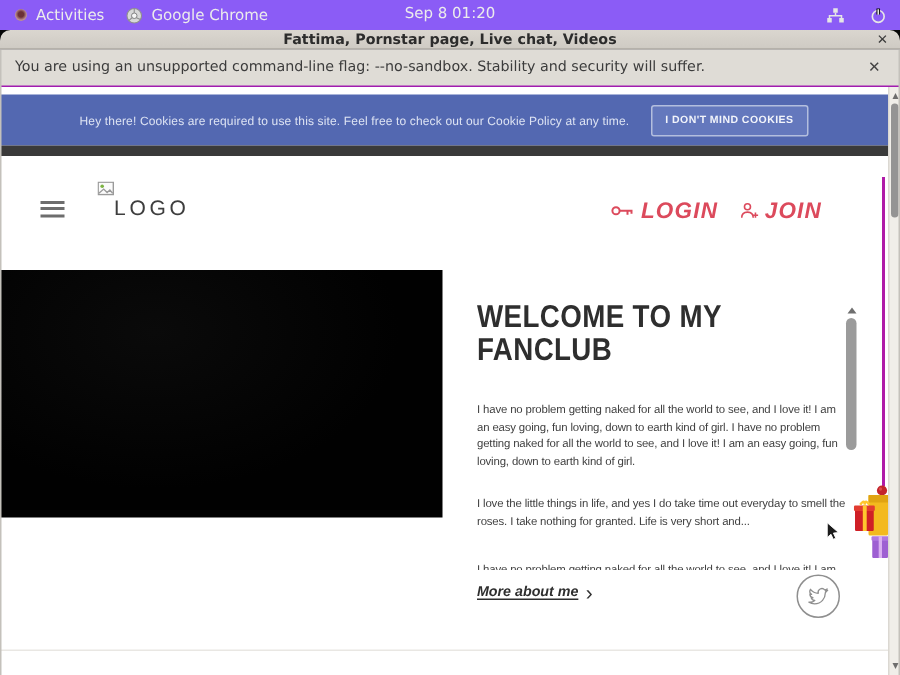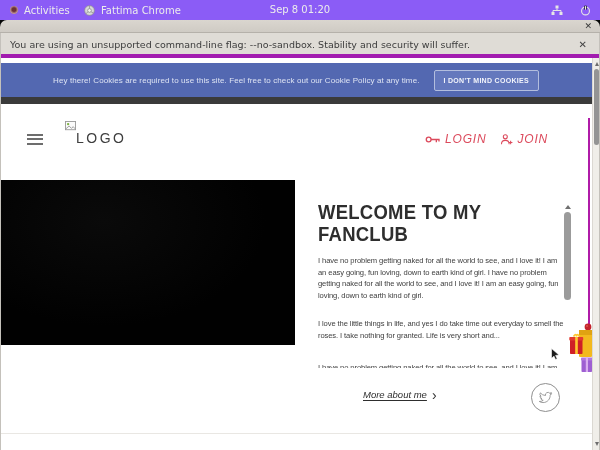--- a/index.html
+++ b/index.html
@@ -19,21 +19,21 @@
   
   .titlebar-wrap { position:absolute; left:0; top:20px; width:600px; height:13px; background:#060606; }
   .titlebar { width:100%; height:100%; background:linear-gradient(#dad6cf,#cfcbc4); border-radius:7px 7px 0 0;
     position:relative; border-bottom:1px solid #b5b1aa; }
   .tb-title { position:absolute; left:0; top:1px; width:100%; text-align:center;
     font-family:"DejaVu Sans", sans-serif; font-size:9.5px; font-weight:bold; color:#2c2c2c; }
   .tb-close { position:absolute; right:8px; top:1px; font-size:9px; color:#3a3a3a; cursor:pointer; line-height:11px; }
 
   
   .warnbar { position:absolute; left:0; top:33px; width:600px; height:25px; background:#dfdcd6;
-    border-bottom:4px solid #a21caf; }
+    border-bottom:1px solid #a21caf; }
   .wb-text { position:absolute; left:10px; top:6px; font-family:"DejaVu Sans", sans-serif; font-size:9.5px; color:#3c3c3c; }
   .wb-close { position:absolute; right:13px; top:6px; font-size:10px; color:#444; cursor:pointer; }
 
   
   .page { position:absolute; left:0; top:58px; width:592px; height:392px; background:#fff; overflow:hidden; }
 
   .cookie { position:absolute; left:0; top:5px; width:592px; height:34px; background:#5368b1;
     display:flex; align-items:center; justify-content:center; gap:14px; }
   .ck-text { font-size:8px; color:#dde3f3; letter-spacing:.1px; }
   .ck-btn { background:#6478bd; border:1px solid #b3bede; border-radius:2px; color:#f2f4fb;
@@ -44,44 +44,44 @@
 
   
   .site-header { position:absolute; left:0; top:46px; width:592px; height:76px; background:#fff; }
   .hamburger { position:absolute; left:27px; top:30px; width:16px; height:11px; cursor:pointer; }
   .hamburger span { display:block; height:1.6px; background:#6d6d6d; margin-bottom:2.9px; }
   .logo-box { position:absolute; left:65px; top:17px; width:60px; height:32px; cursor:pointer; }
   .logo-img { position:absolute; left:0; top:0; }
   .logo-text { position:absolute; left:11px; top:9px; font-size:14px; letter-spacing:2.5px; color:#3e3e3e; font-weight:500; }
   .hdr-links { position:absolute; right:44px; top:28px; display:flex; align-items:center; gap:14px; }
   .hdr-link { display:flex; align-items:center; gap:4px; cursor:pointer; }
-  .hdr-link .lbl { font-size:12px; font-weight:normal; font-style:italic; letter-spacing:.8px; color:#dc4a5c; }
+  .hdr-link .lbl { font-size:15px; font-weight:bold; font-style:italic; letter-spacing:.8px; color:#dc4a5c; }
 
   
   .video-area { position:absolute; left:0; top:122px; width:295px; height:165px;
     background:radial-gradient(ellipse at 35% 25%, #0a0a0a 0%, #010101 60%); cursor:pointer; }
 
   .welcome-heading { position:absolute; left:318px; top:143px; width:262px;
     font-size:21px; line-height:21.5px; font-weight:bold; color:#2e2e2e; letter-spacing:.3px;
     transform:scaleX(.88); transform-origin:0 0; }
 
   .inner-scroll-up { position:absolute; left:565px; top:147px; width:0; height:0;
     border-left:3.5px solid transparent; border-right:3.5px solid transparent; border-bottom:4px solid #6f6f6f; }
   .inner-scroll-thumb { position:absolute; left:564px; top:154px; width:7px; height:88px;
     background:#9b9b9b; border-radius:4px; cursor:pointer; }
 
   .para { position:absolute; left:318px; width:247px; font-size:7.6px; line-height:11.6px;
-    color:#404040; letter-spacing:-.1px; }
+    color:#404040; letter-spacing:-.1px;margin-top:12px; }
   .para-1 { top:197px; }
   .para-2 { top:260px; }
   .para-3 { top:304px; height:6px; overflow:hidden; }
 
   .more-link { position:absolute; left:318px; top:331px; display:flex; align-items:center; gap:5px; cursor:pointer; }
-  .more-link .txt { font-size:9.5px; font-weight:normal; font-style:italic; color:#2e2e2e;
-    text-decoration:underline; text-underline-offset:2px;margin-left:45px; }
+  .more-link .txt { font-size:9.5px; font-weight:bold; font-style:italic; color:#2e2e2e;
+    text-decoration:underline; text-underline-offset:2px; }
   .more-link .chv { font-size:14px; line-height:10px; color:#333; font-style:normal; }
 
   .twitter-btn { position:absolute; left:531px; top:325px; width:29px; height:29px; border-radius:50%;
     border:1.5px solid #8f8f8f; display:flex; align-items:center; justify-content:center; cursor:pointer; background:#fff; }
 
   .ribbon-line { position:absolute; left:588px; top:60px; width:1.6px; height:206px; background:#b01ba8; }
   .gifts { position:absolute; left:569px; top:263px; cursor:pointer; }
 
   .footer-divider { position:absolute; left:0; top:375px; width:592px; height:1px; background:#e9e7e3; }
 
@@ -107,40 +107,41 @@
     <div class="gb-activities">
       <span class="rec-dot"></span>
       <span>Activities</span>
     </div>
     <div class="gb-app">
       <svg width="11" height="11" viewBox="0 0 12 12">
         <circle cx="6" cy="6" r="5.3" fill="#d8d8d8" stroke="#8f8f8f" stroke-width="0.8"></circle>
         <circle cx="6" cy="6" r="2" fill="#f5f5f5" stroke="#7d7d7d" stroke-width="0.7"></circle>
         <path d="M6 0.7 L6 4 M2 9.5 L4.6 7.3 M10.5 8.8 L7.6 7.4" stroke="#8f8f8f" stroke-width="0.8" fill="none"></path>
       </svg>
-      <span>Fattima Chrome</span>
+      <span>Google Chrome</span>
     </div>
     <div class="gb-clock">Sep 8 01:20</div>
     <div class="gb-tray">
       <svg width="12" height="11" viewBox="0 0 12 11">
         <rect x="4.5" y="0.5" width="3" height="3" fill="#e6e6e6"></rect>
         <rect x="0.5" y="7" width="3" height="3" fill="#e6e6e6"></rect>
         <rect x="8.5" y="7" width="3" height="3" fill="#e6e6e6"></rect>
         <path d="M6 3.5 V5.5 M2 7 V5.5 H10 V7" stroke="#e6e6e6" stroke-width="1" fill="none"></path>
       </svg>
       <svg width="11" height="11" viewBox="0 0 12 12">
         <circle cx="6" cy="6.5" r="4.3" fill="none" stroke="#e6e6e6" stroke-width="1.2"></circle>
         <path d="M6 0.8 V5" stroke="#070707" stroke-width="2.6"></path>
         <path d="M6 1.2 V5.2" stroke="#e6e6e6" stroke-width="1.2"></path>
       </svg>
     </div>
   </div>
 
   <div class="titlebar-wrap">
     <div class="titlebar">
+      <span class="tb-title">Fattima, Pornstar page, Live chat, Videos</span>
       <span class="tb-close">✕</span>
     </div>
   </div>
 
   <div class="warnbar">
     <span class="wb-text">You are using an unsupported command-line flag: --no-sandbox. Stability and security will suffer.</span>
     <span class="wb-close">✕</span>
   </div>
 
   <div class="page">

